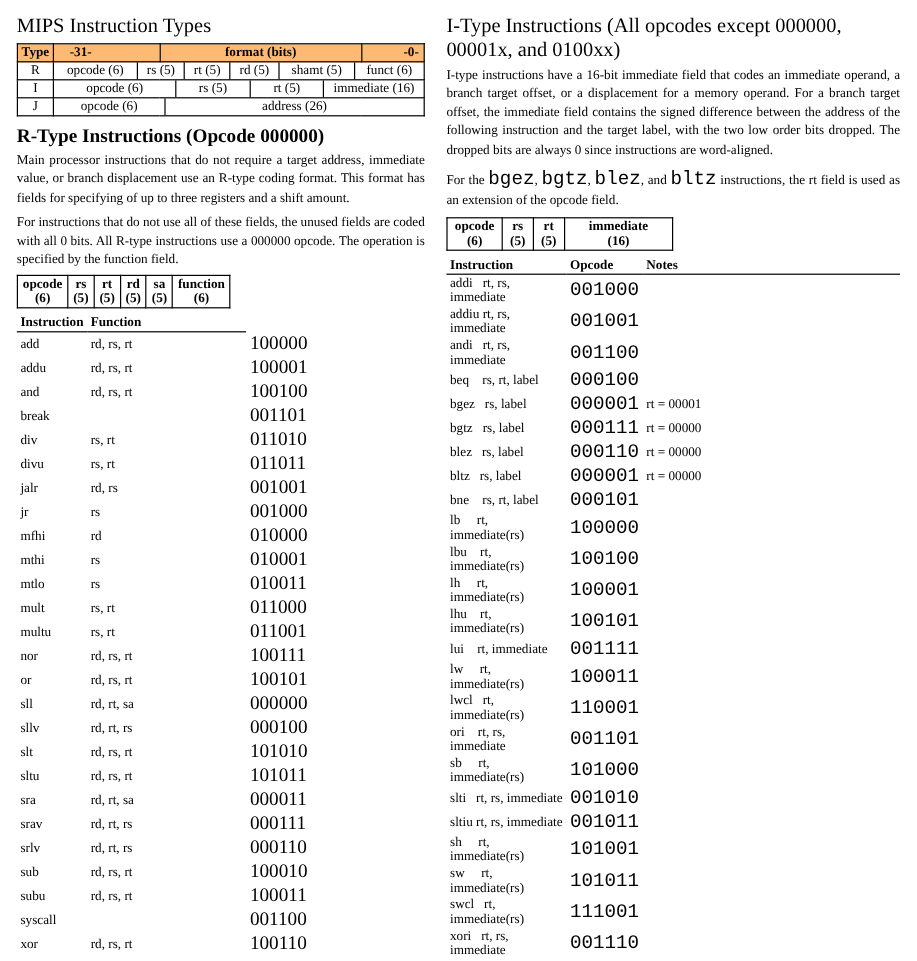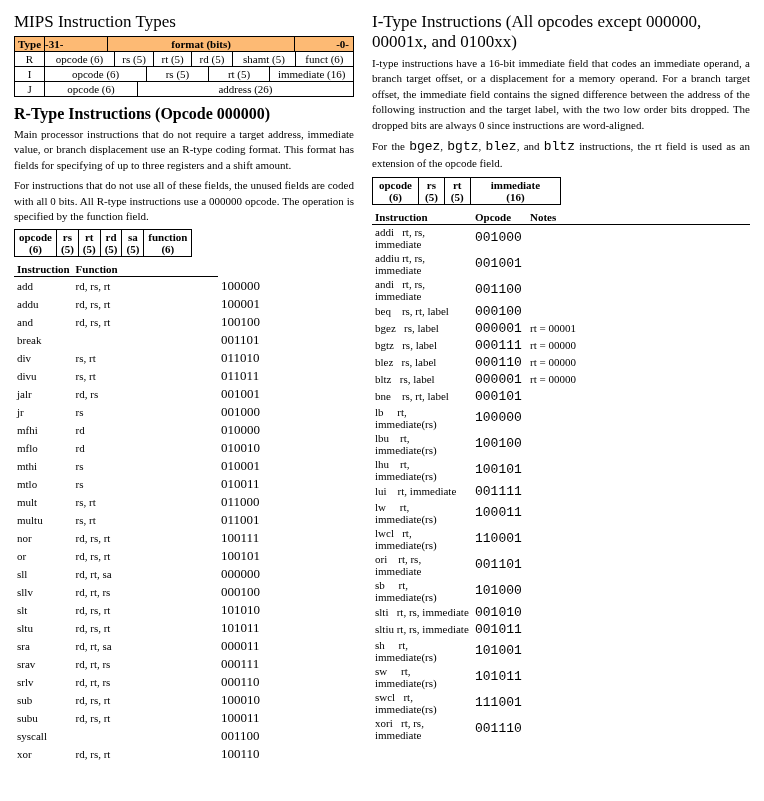--- a/index.html
+++ b/index.html
@@ -81,21 +81,21 @@
     }
     .instr-table td {
       padding: 1px 3px;
       font-family: 'Times New Roman', Times, serif;
     }
     .instr-table tr td:first-child {
       font-weight: normal;
     }
     .mono {
       font-family: 'Courier New', Courier, monospace;
-      font-size: 13px;
+      font-size: 16px;
     }
     
     .itype-format-table {
       border-collapse: collapse;
       font-size: 11px;
       margin-bottom: 6px;
     }
     .itype-format-table th, .itype-format-table td {
       border: 1px solid #000;
       padding: 1px 6px;
@@ -128,21 +128,21 @@
     <table class="types-table">
       <colgroup>
         <col style="width:30px">
         <col>
         <col>
         <col>
       </colgroup>
       <tbody>
           <tr>
         <th>Type</th>
-        <th style="text-align:left; padding-left:0;">-31-</th>
+        <th style="text-align:left; padding-left:13px;">-31-</th>
         <th>format (bits)</th>
         <th style="text-align:right; padding-right:4px;">-0-</th>
       </tr>
 
       <tr>
         <td>R</td>
         <td colspan="3" style="padding:0;">
           <table style="border-collapse:collapse; width:100%;">
             <tbody>
                   <tr>
@@ -252,25 +252,20 @@
             <td>jr</td>
             <td>rs</td>
             <td class="mono">001000</td>
           </tr>
       <tr>
             <td>mfhi</td>
             <td>rd</td>
             <td class="mono">010000</td>
           </tr>
       <tr>
-            <td>mflo</td>
-            <td>rd</td>
-            <td class="mono">010010</td>
-          </tr>
-      <tr>
             <td>mthi</td>
             <td>rs</td>
             <td class="mono">010001</td>
           </tr>
       <tr>
             <td>mtlo</td>
             <td>rs</td>
             <td class="mono">010011</td>
           </tr>
       <tr>
@@ -426,20 +421,25 @@
         <td>lb&nbsp;&nbsp;&nbsp;&nbsp; rt, immediate(rs)</td>
         <td class="mono">100000</td>
         <td></td>
       </tr>
       <tr>
         <td>lbu&nbsp;&nbsp;&nbsp; rt, immediate(rs)</td>
         <td class="mono">100100</td>
         <td></td>
       </tr>
       <tr>
+        <td>lh&nbsp;&nbsp;&nbsp;&nbsp; rt, immediate(rs)</td>
+        <td class="mono">100001</td>
+        <td></td>
+      </tr>
+      <tr>
         <td>lhu&nbsp;&nbsp;&nbsp; rt, immediate(rs)</td>
         <td class="mono">100101</td>
         <td></td>
       </tr>
       <tr>
         <td>lui&nbsp;&nbsp;&nbsp; rt, immediate</td>
         <td class="mono">001111</td>
         <td></td>
       </tr>
       <tr>

